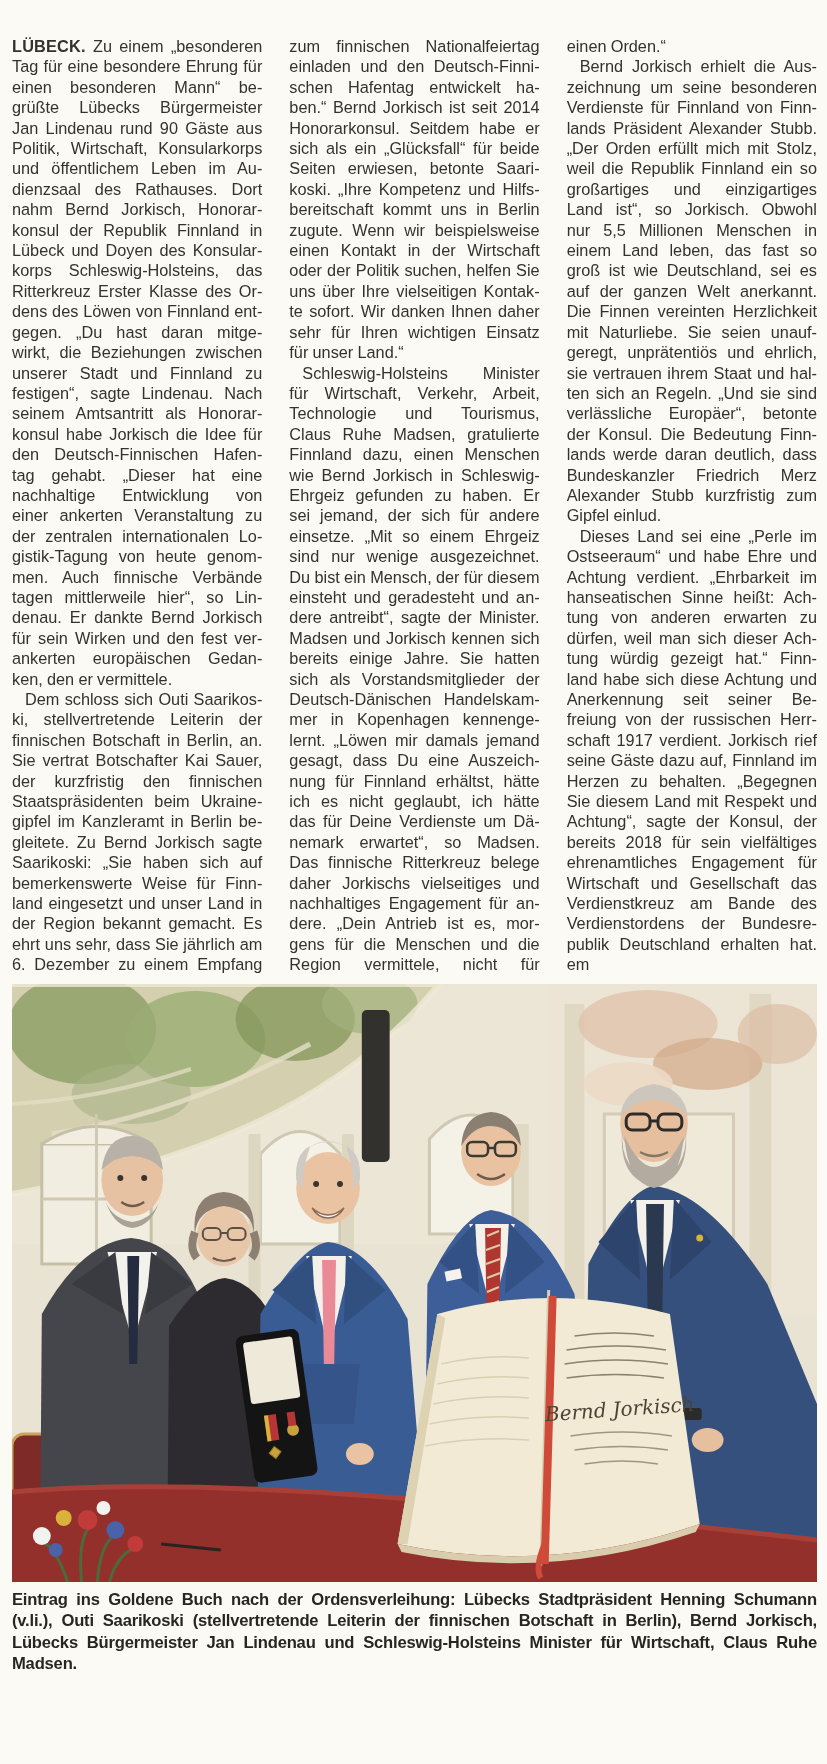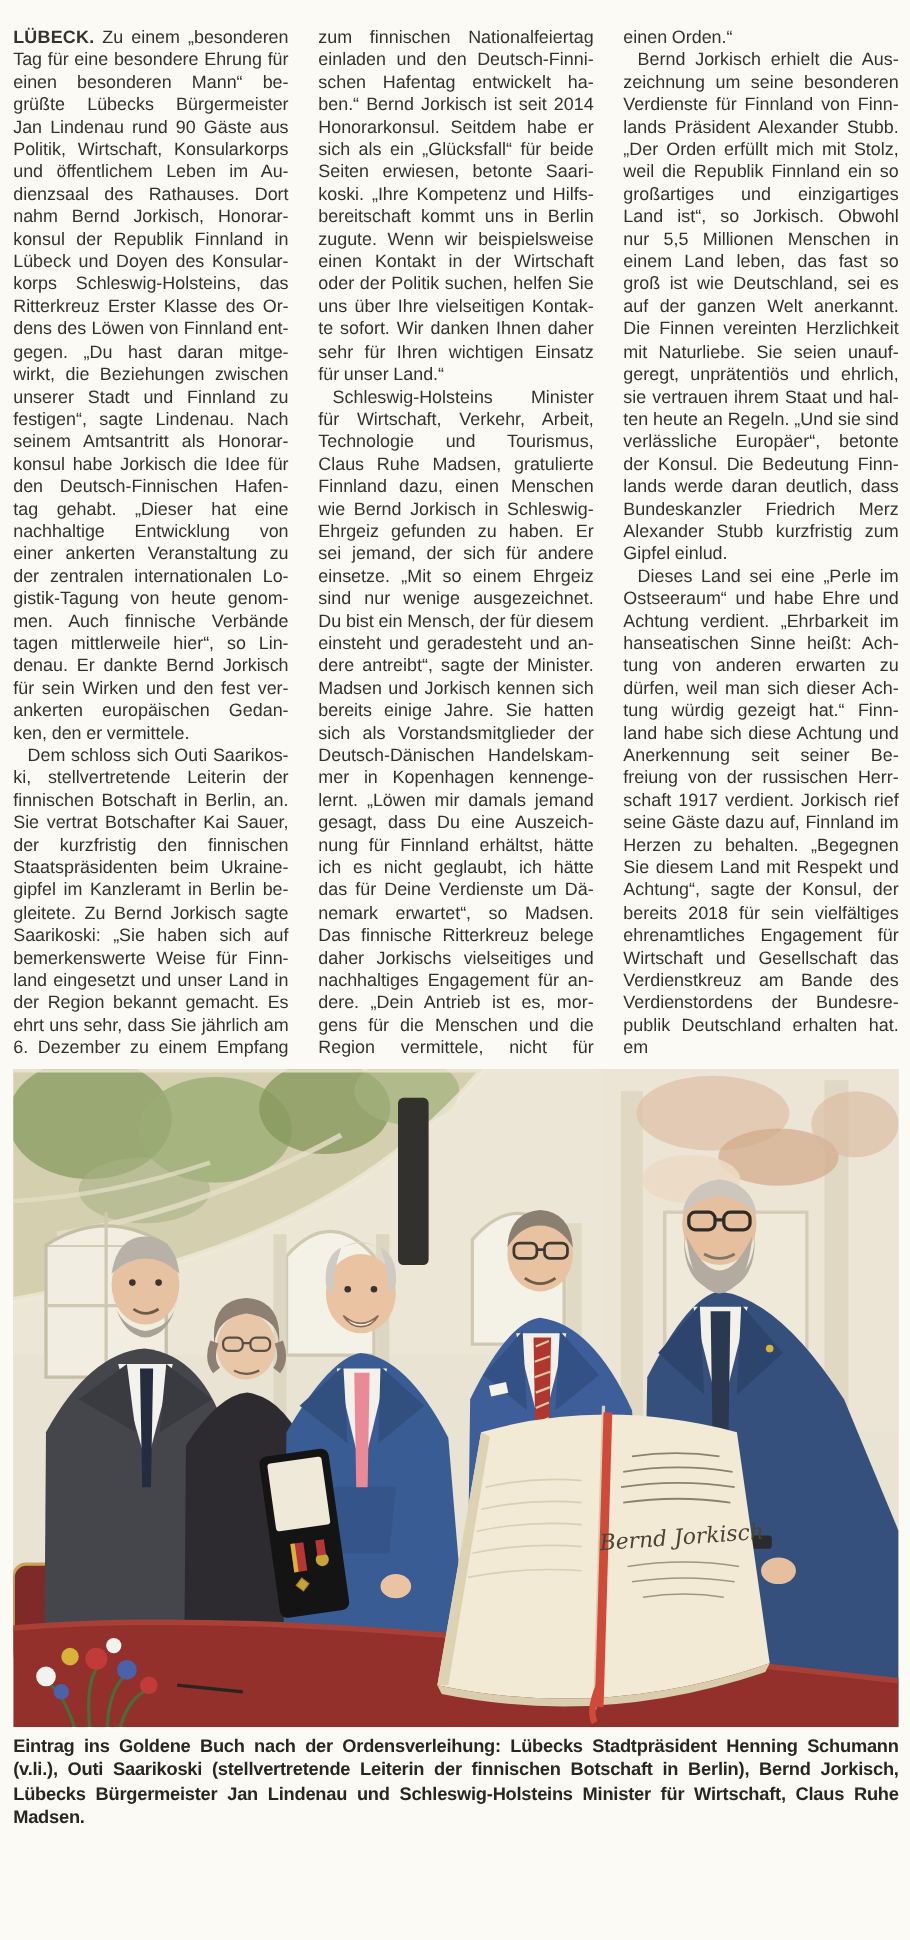--- a/index.html
+++ b/index.html
@@ -16,21 +16,21 @@
     font-weight:normal;
     font-size:46px;
     line-height:54px;
     color:#3d4137;
     letter-spacing:-0.5px;
     margin:2px 0 0 2px;
   }
   .cols{
     display:flex;
     gap:27px;
-    margin-top:16px;
+    margin-top:28px;
   }
   .col{
     flex:1 1 0;
     min-width:0;
     font-size:16.3px;
     line-height:20.4px;
     color:#33332e;
   }
   .ln{
     text-align:justify;
@@ -174,21 +174,21 @@
         <div class="ln">großartiges und einzigartiges</div>
         <div class="ln">Land ist“, so Jorkisch. Obwohl</div>
         <div class="ln">nur 5,5 Millionen Menschen in</div>
         <div class="ln">einem Land leben, das fast so</div>
         <div class="ln">groß ist wie Deutschland, sei es</div>
         <div class="ln">auf der ganzen Welt anerkannt.</div>
         <div class="ln">Die Finnen vereinten Herzlichkeit</div>
         <div class="ln">mit Naturliebe. Sie seien unauf-</div>
         <div class="ln">geregt, unprätentiös und ehrlich,</div>
         <div class="ln">sie vertrauen ihrem Staat und hal-</div>
-        <div class="ln">ten heute an Regeln. „Und sie sind</div>
+        <div class="ln">ten sich an Regeln. „Und sie sind</div>
         <div class="ln">verlässliche Europäer“, betonte</div>
         <div class="ln">der Konsul. Die Bedeutung Finn-</div>
         <div class="ln">lands werde daran deutlich, dass</div>
         <div class="ln">Bundeskanzler Friedrich Merz</div>
         <div class="ln">Alexander Stubb kurzfristig zum</div>
         <div class="ln last">Gipfel einlud.</div>
         <div class="ln ind">Dieses Land sei eine „Perle im</div>
         <div class="ln">Ostseeraum“ und habe Ehre und</div>
         <div class="ln">Achtung verdient. „Ehrbarkeit im</div>
         <div class="ln">hanseatischen Sinne heißt: Ach-</div>

